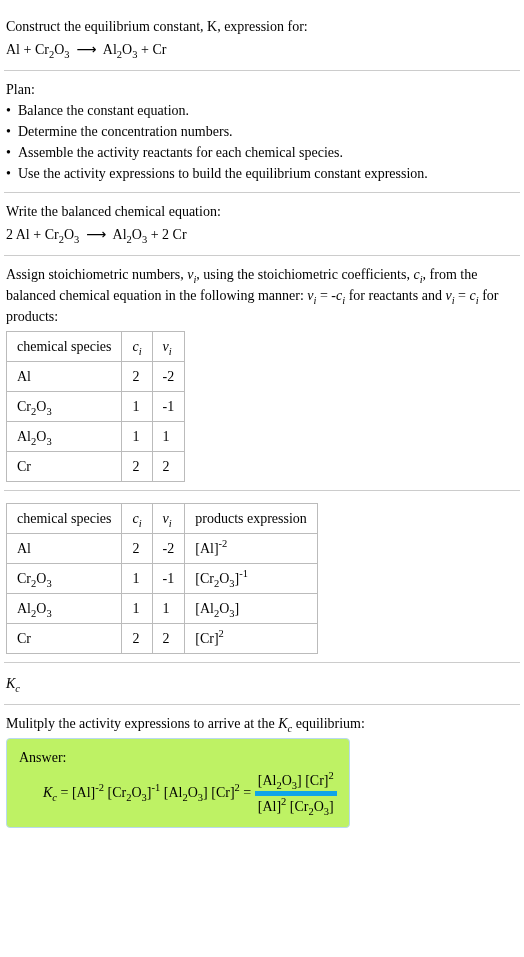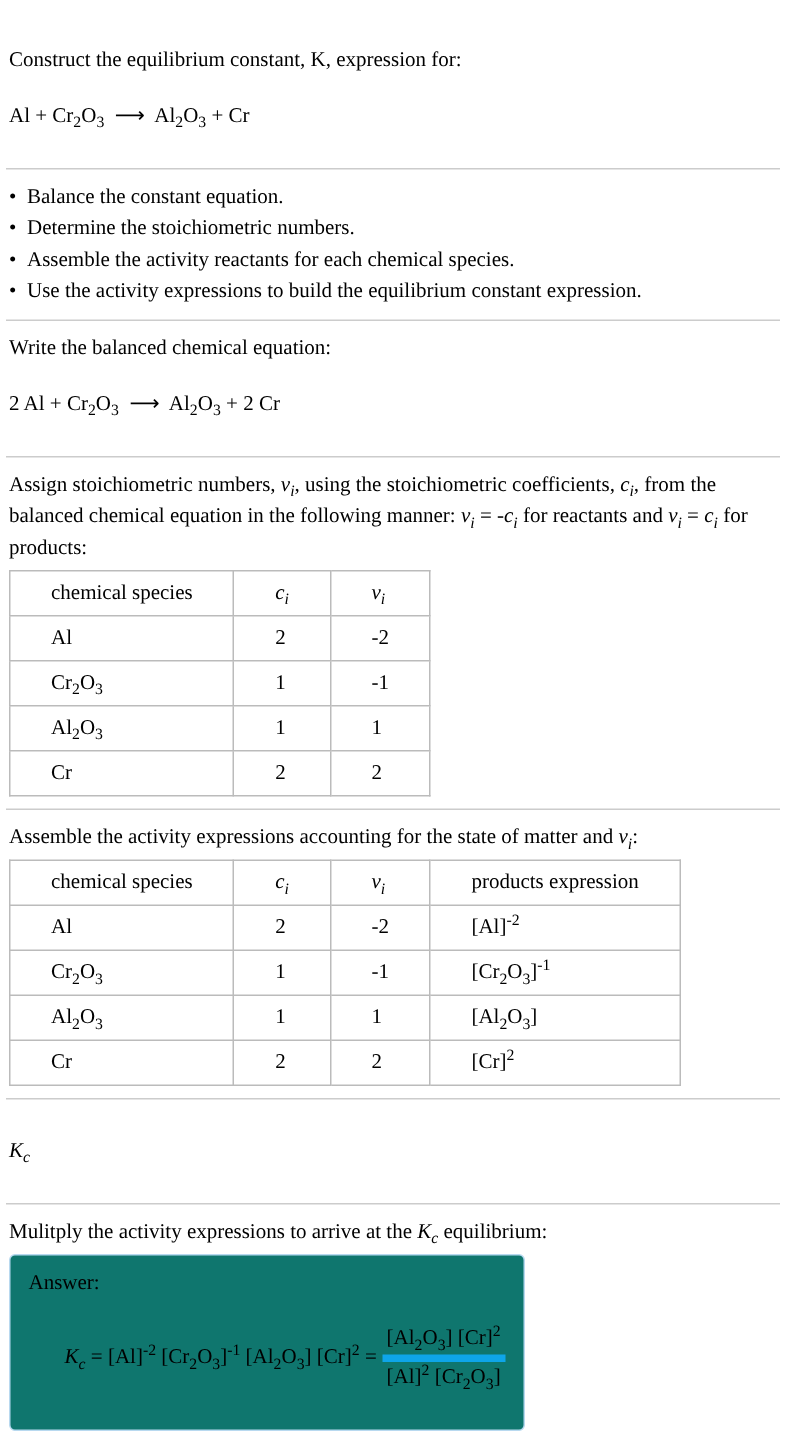--- a/index.html
+++ b/index.html
@@ -28,29 +28,29 @@
     }
     .bullet .text {
       flex: 1;
     }
     table.stoich {
       border-collapse: collapse;
       margin-top: 4px;
     }
     table.stoich th, table.stoich td {
       border: 1px solid #bbb;
-      padding: 4px 27px;
+      padding: 4px 10px;
       text-align: left;
       font-weight: normal;
     }
     table.stoich th {
       font-weight: normal;
     }
     .answer-box {
-      background: #0f766e;
+      background: #bef264;
       border: 1px solid #b8d9f0;
       border-radius: 4px;
       padding: 8px 12px;
       display: inline-block;
       margin-top: 4px;
     }
     .sub { font-size: 0.75em; vertical-align: sub; line-height: 0; }
     .sup { font-size: 0.75em; vertical-align: super; line-height: 0; }
     .italic { font-style: italic; }
     .frac {
@@ -61,48 +61,49 @@
     .frac .num {
       display: block;
       border-bottom: 5px solid #0ea5e9;
       padding: 0 3px;
     }
     .frac .den {
       display: block;
       padding: 0 3px;
     }
     .eq-line {
-      margin: 16px 0;
+      margin: 2px 0;
     }
     .indent-eq {
       padding-left: 24px;
     }
   </style>
 </head>
 <body>
 
 <div class="section first">
   <div class="eq-line">
     <span>Construct the equilibrium constant, K, expression for:</span>
   </div>
   <div class="eq-line">
     <span>Al</span><span> + </span><span>Cr</span><span class="sub">2</span><span>O</span><span class="sub">3</span>
     &nbsp;<span>⟶</span>&nbsp;
     <span>Al</span><span class="sub">2</span><span>O</span><span class="sub">3</span><span> + </span><span>Cr</span>
   </div>
 </div>
 
 <div class="section">
+  <div>Plan:</div>
   <div class="bullet">
       <span class="dot">•</span>
       <span class="text">Balance the constant equation.</span>
     </div>
   <div class="bullet">
       <span class="dot">•</span>
-      <span class="text">Determine the stoichiometric numbers.</span>
+      <span class="text">Determine the concentration numbers.</span>
     </div>
   <div class="bullet">
       <span class="dot">•</span>
       <span class="text">Assemble the activity reactants for each chemical species.</span>
     </div>
   <div class="bullet">
       <span class="dot">•</span>
       <span class="text">Use the activity expressions to build the equilibrium constant expression.</span>
     </div>
 </div>
@@ -145,23 +146,20 @@
     <tr>
       <td><span>Cr</span></td>
       <td>2</td>
       <td>2</td>
     </tr>
   </tbody>
     </table>
 </div>
 
 <div class="section">
-  <div>
-    <span>Assemble the activity expressions accounting for the state of matter and </span><span class="italic">ν</span><span class="sub italic">i</span><span>:</span>
-  </div>
   <table class="stoich">
     <tbody>
         <tr>
       <th>chemical species</th>
       <th><span class="italic">c</span><span class="sub italic">i</span></th>
       <th><span class="italic">ν</span><span class="sub italic">i</span></th>
       <th>products expression</th>
     </tr>
     <tr>
       <td><span>Al</span></td>

